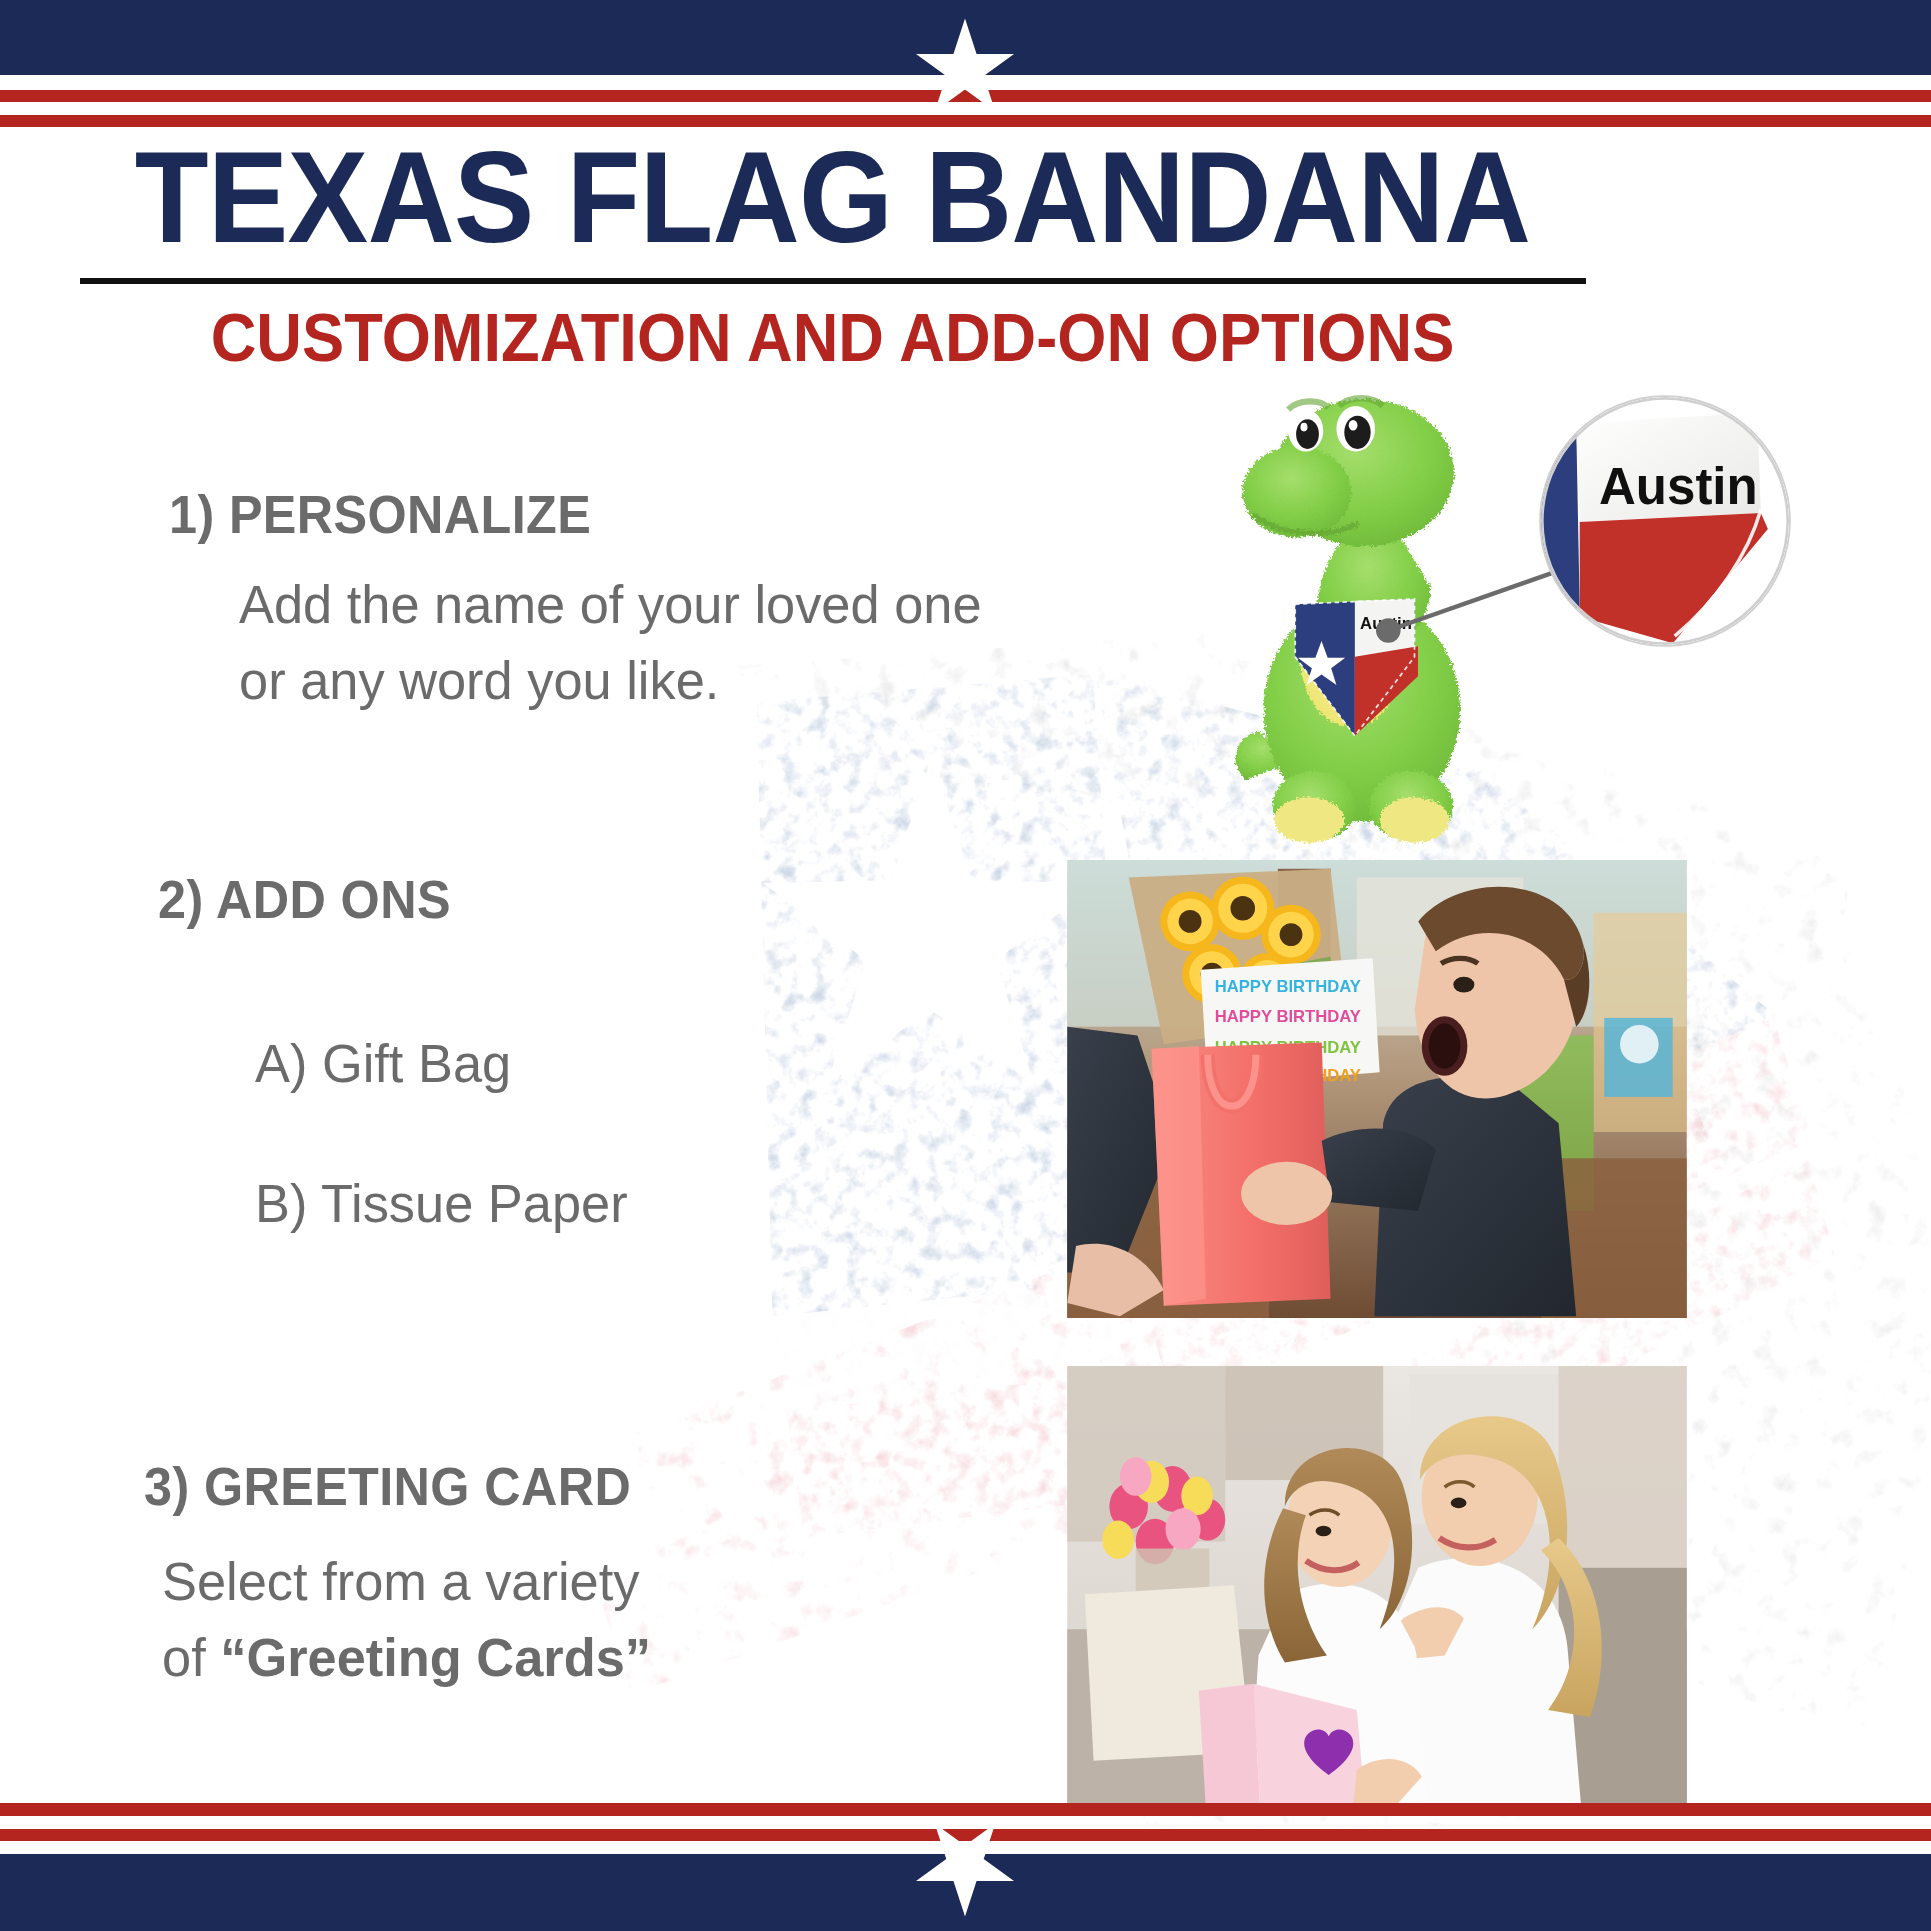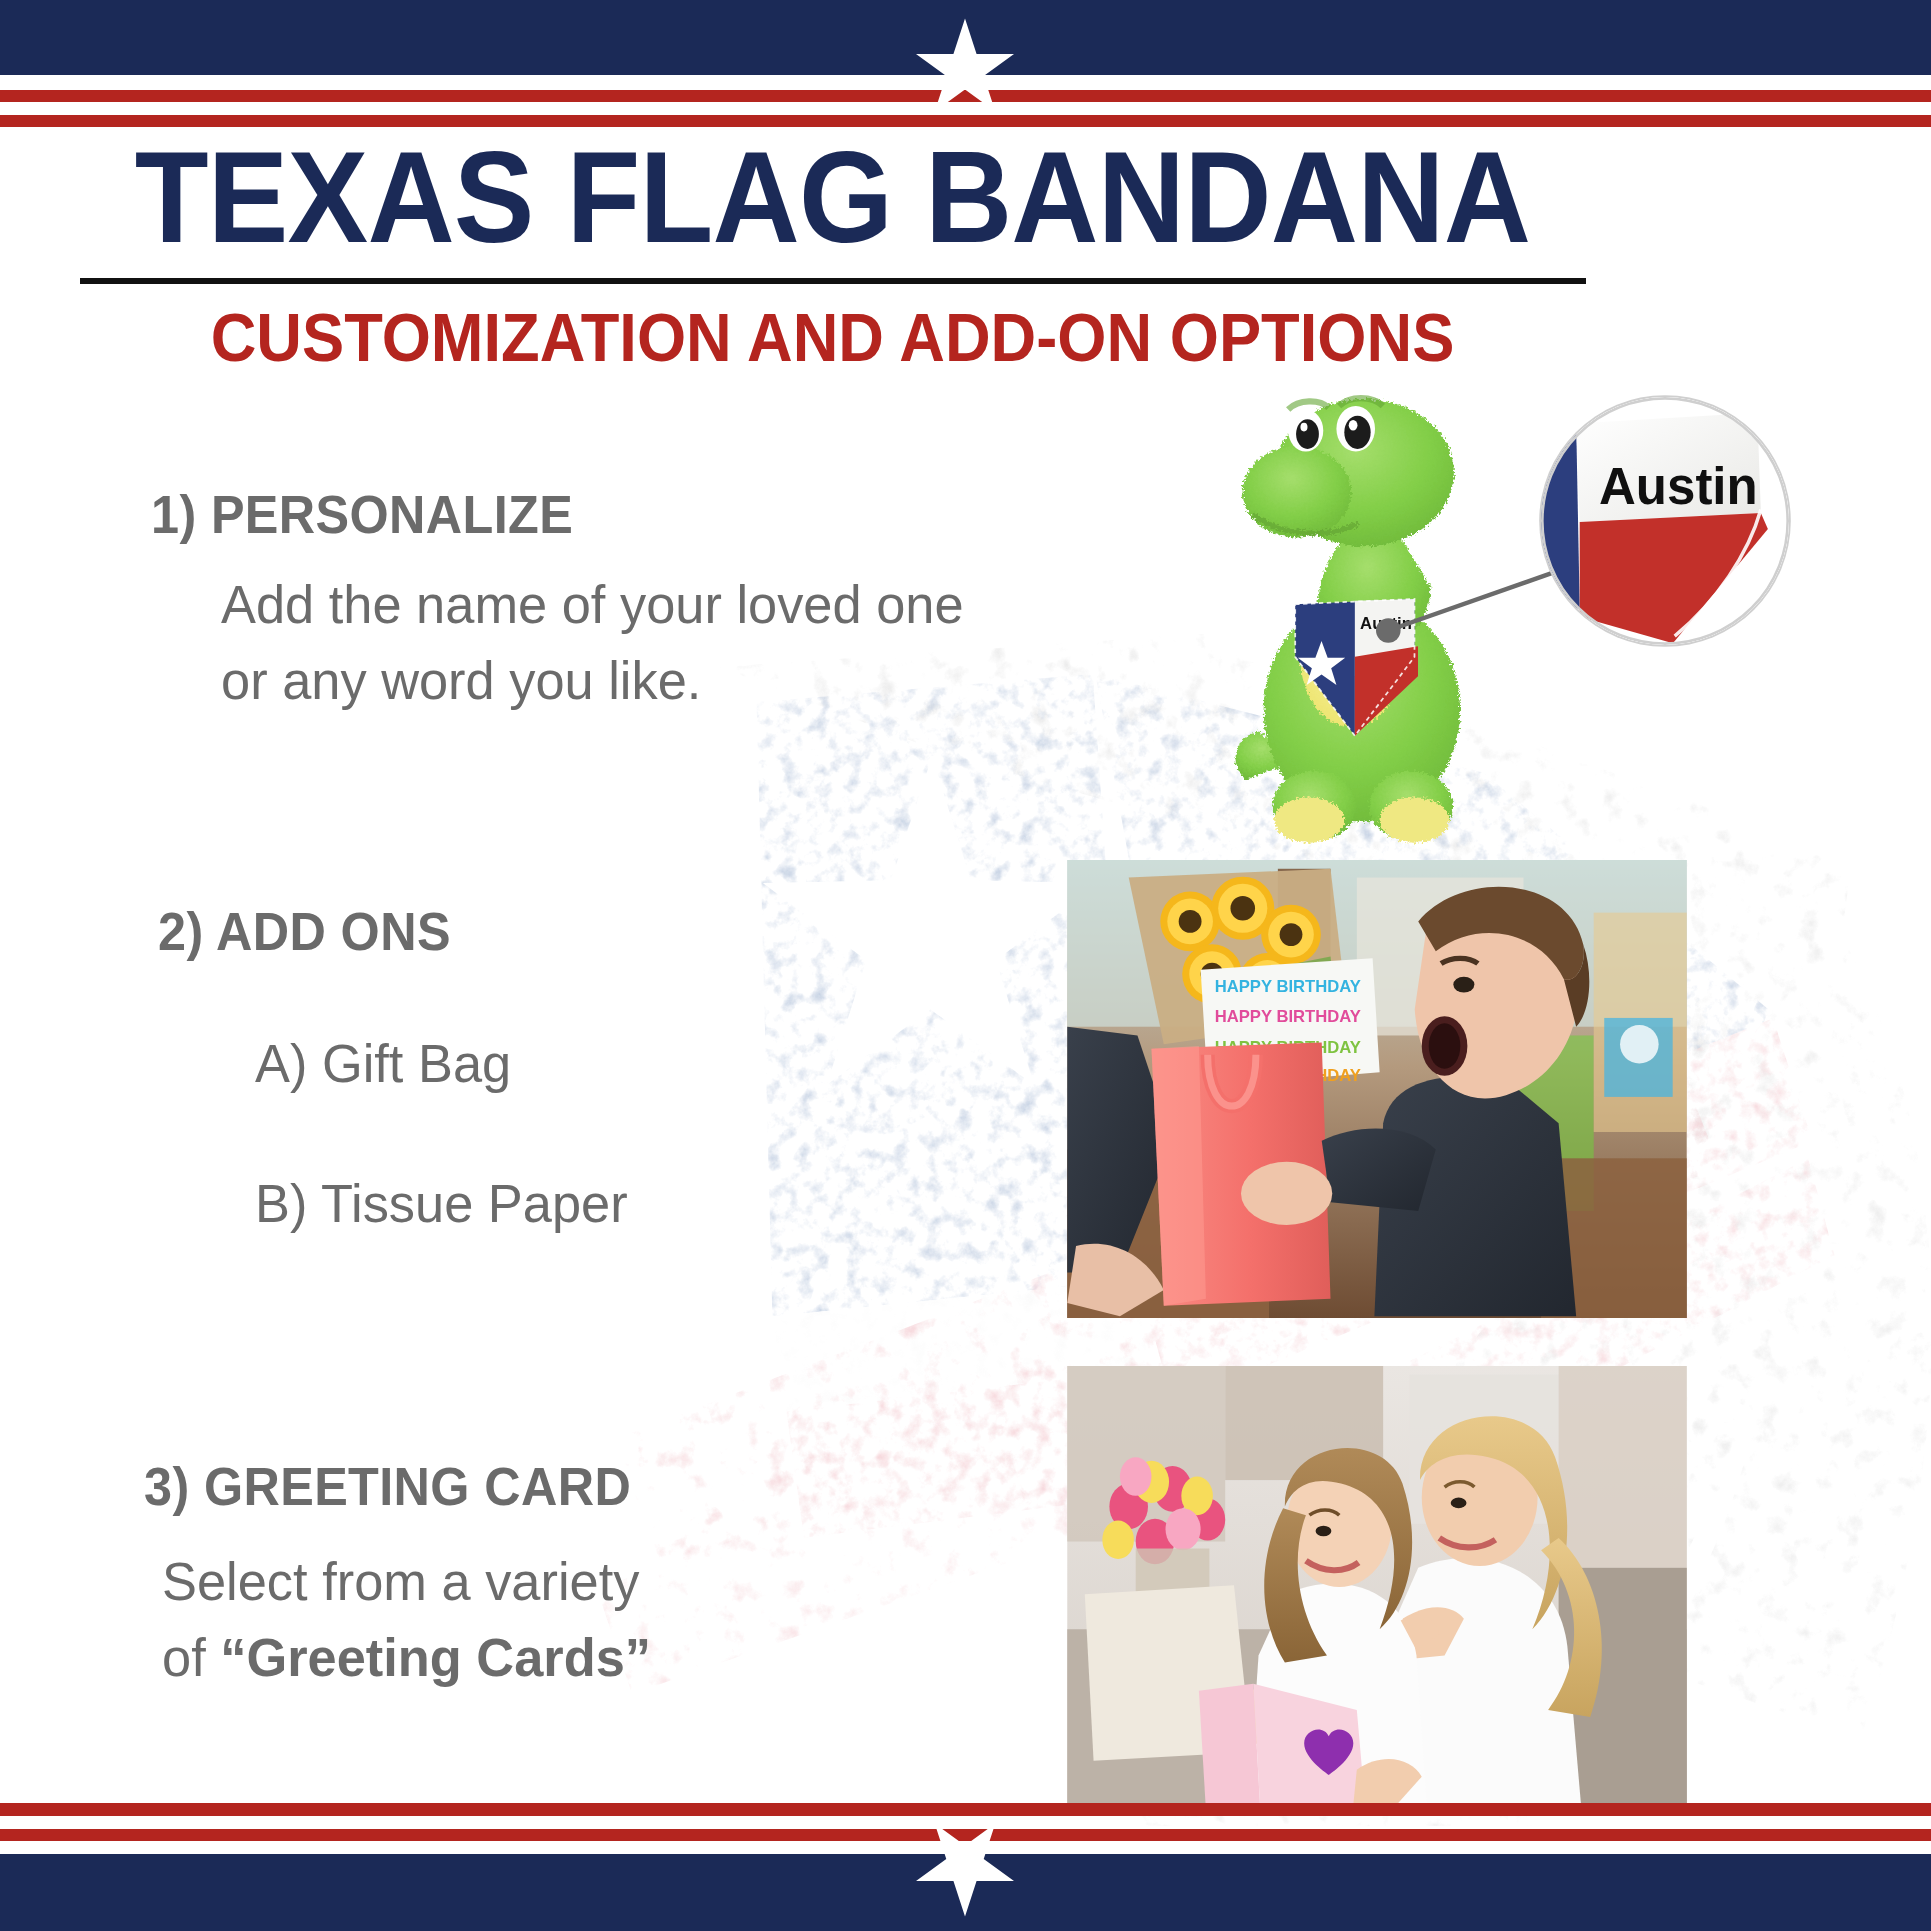--- a/index.html
+++ b/index.html
@@ -155,24 +155,24 @@
     line-height: 1;
     color: #6B6B6B;
     transform: scaleX(0.97);
     transform-origin: left center;
     white-space: nowrap;
   }
   .sec-body b {
     font-weight: 700;
   }
 
-  #sec1 { left: 151px; top: 487px; }
+  #sec1 { left: 169px; top: 487px; }
   #sec1-body { margin-left: 70px; margin-top: 23px; }
 
-  #sec2 { left: 158px; top: 904px; }
+  #sec2 { left: 158px; top: 872px; }
   #sec2-a { position:absolute; left: 255px; top: 1036px; }
   #sec2-b { position:absolute; left: 255px; top: 1176px; }
 
   #sec3 { left: 144px; top: 1459px; }
   #sec3-body { margin-left: 17.6px; margin-top: 28px; }
 
   
   .photo {
     position: absolute;
     z-index: 22;

